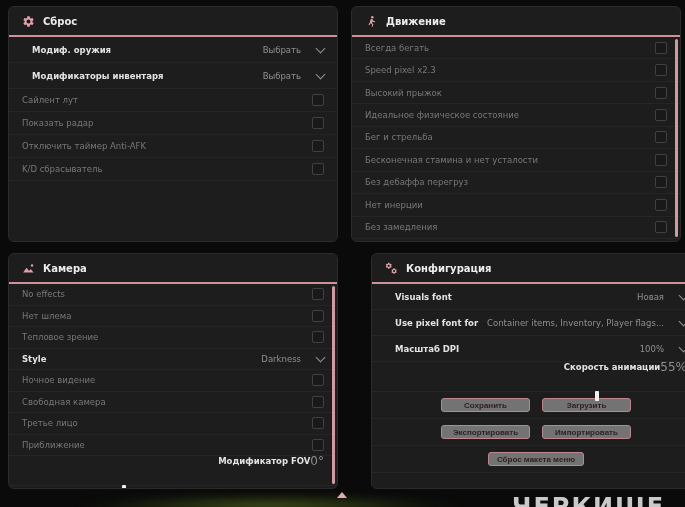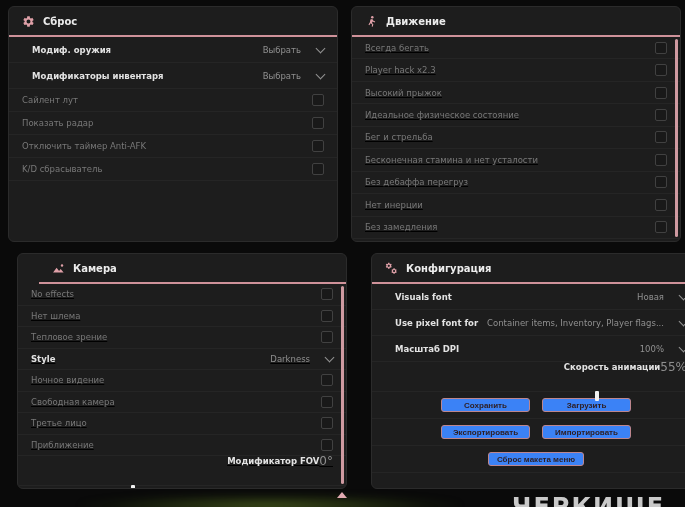--- a/index.html
+++ b/index.html
@@ -2,50 +2,50 @@
 <html><head>
 <meta charset="utf-8">
 <style>
   html,body{margin:0;padding:0;background:#000;}
   .screen{position:relative;width:685px;height:507px;background:#0a0a0a;overflow:hidden;
           font-family:"DejaVu Sans","Liberation Sans",sans-serif;}
   .panel{position:absolute;width:330px;height:236px;background:#1d1d1d;border:1px solid #2b2b2b;
          border-radius:6px;box-sizing:border-box;overflow:hidden;}
   #panel-general{left:8px;top:6px;}
   #panel-movement{left:351px;top:6px;}
-  #panel-camera{left:17px;top:253px;padding-left:21px;}
+  #panel-camera{left:8px;top:253px;}
   #panel-config{left:371px;top:253px;}
   .panel-header{display:flex;align-items:center;gap:8px;height:28px;padding:0 12px;
                 border-bottom:2px solid #cf929a;}
   .icon{width:14px;height:14px;display:flex;align-items:center;justify-content:center;flex:0 0 auto;}
   .icon svg{width:13px;height:13px;}
   .panel-title{color:#ececec;font-size:10px;font-weight:bold;}
   .panel-body{position:absolute;left:0;right:0;top:30px;bottom:2px;}
   .flexbody{display:flex;flex-direction:column;}
   .row{display:flex;align-items:center;justify-content:space-between;padding:0 13px;
        border-bottom:1px solid #252525;box-sizing:border-box;}
-  .flexbody .row{flex:1;text-decoration:underline;}
+  .flexbody .row{flex:1;}
   .h26{height:26px;padding-left:23px;}.h23{height:23px;}
   .lbl{font-size:8.5px;color:#787878;white-space:nowrap;}
   .bright .lbl{color:#e3e3e3;font-weight:600;}
   .checkbox{width:10px;height:10px;border:1px solid #414141;border-radius:2px;background:#191919;flex:0 0 auto;}
   .dd{display:flex;align-items:center;gap:16px;cursor:pointer;}
   .ddval{font-size:8.5px;color:#909090;white-space:nowrap;}
   .chev{width:6px;height:6px;border-right:1.5px solid #939393;border-bottom:1.5px solid #939393;
         transform:rotate(45deg);margin-top:-3px;flex:0 0 auto;}
   .val{font-size:12px;color:#8e8e8e;}
   .slider-row{flex-direction:column;align-items:flex-end;justify-content:center;gap:20px;height:30px;flex:0 0 auto;}
   .slider-top{display:flex;align-items:center;justify-content:space-between;}
   .slider-track{position:relative;width:200px;height:4px;background:#272727;border-radius:2px;}
   .slider-fill{position:relative;height:100%;background:#cf929a;border-radius:2px;min-width:0;}
   .slider-handle{position:absolute;right:-2px;top:-3px;width:4px;height:10px;background:#f1f1f1;border-radius:1px;}
   .scrollbar{position:absolute;right:2px;top:32px;bottom:4px;width:3px;background:#cf9aa1;border-radius:2px;}
   .btn-row{display:flex;align-items:center;justify-content:center;gap:12px;height:26px;
            border-bottom:1px solid #252525;}
-  .btn{min-width:89px;height:14px;padding:0 8px;box-sizing:border-box;background:#3b82f6;
+  .btn{min-width:89px;height:14px;padding:0 8px;box-sizing:border-box;background:#737373;
        border:1px solid #bd868d;border-radius:3px;color:#2e1d20;font-size:8px;font-weight:bold;
        display:flex;align-items:center;justify-content:center;cursor:pointer;white-space:nowrap;}
   .bottom-strip{position:absolute;left:0;top:489px;width:685px;height:18px;background:#0a0a0a;overflow:hidden;}
   .green-glow{position:absolute;left:80px;top:4px;width:380px;height:26px;
               background:radial-gradient(ellipse at 50% 50%,rgba(110,140,40,.5),rgba(40,60,10,.15) 60%,transparent 75%);
               filter:blur(3px);}
   .location-text{position:absolute;left:512px;top:4px;font-size:24px;font-weight:bold;color:#c9c9c9;
                  letter-spacing:2px;white-space:nowrap;}
   .grip{position:absolute;left:337px;top:3px;width:0;height:0;border-left:5px solid transparent;
         border-right:5px solid transparent;border-bottom:6px solid #e2abb2;}
@@ -114,21 +114,21 @@
         </svg>
       </span>
       <span class="panel-title">Движение</span>
     </header>
     <div class="panel-body flexbody">
       <div class="row">
         <span class="lbl">Всегда бегать</span>
         <span class="checkbox"></span>
       </div>
       <div class="row">
-        <span class="lbl">Player hack x2.3</span>
+        <span class="lbl">Speed pixel x2.3</span>
         <span class="checkbox"></span>
       </div>
       <div class="row">
         <span class="lbl">Высокий прыжок</span>
         <span class="checkbox"></span>
       </div>
       <div class="row">
         <span class="lbl">Идеальное физическое состояние</span>
         <span class="checkbox"></span>
       </div>

